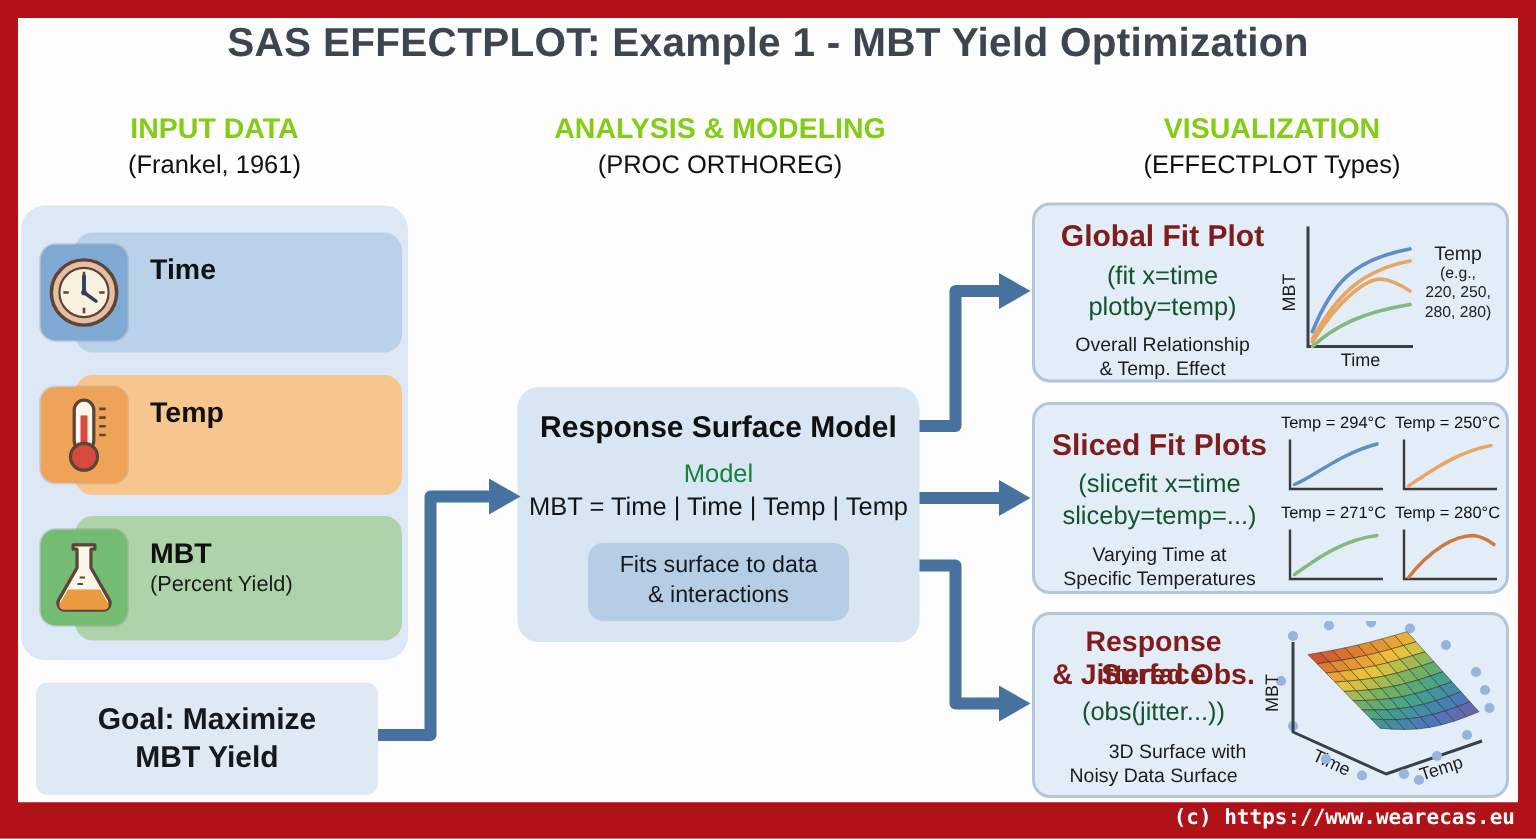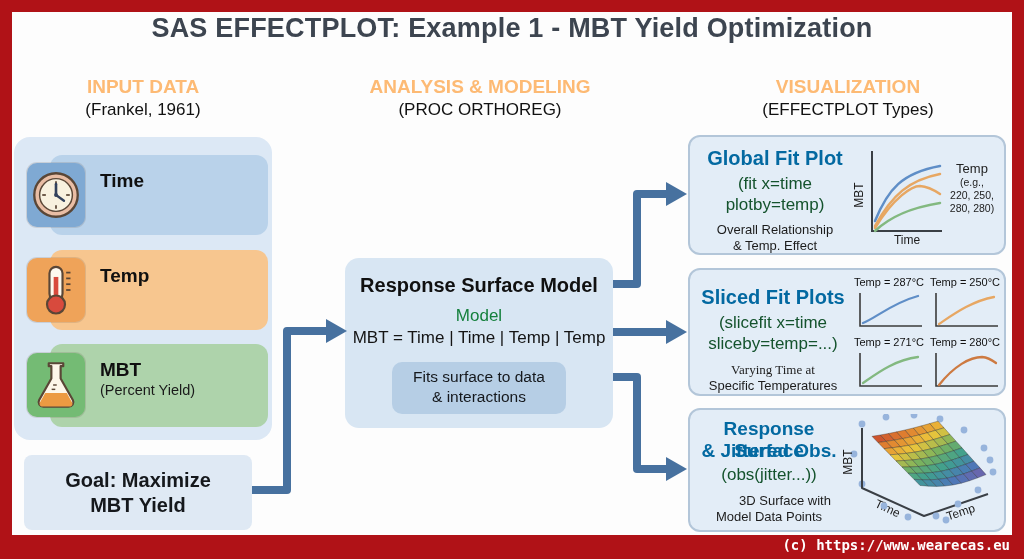--- a/index.html
+++ b/index.html
@@ -6,21 +6,21 @@
   #stage{
     position:relative;width:1024px;height:559px;background:#b01217;
     font-family:"Liberation Sans",sans-serif;overflow:hidden;
   }
   .canvas{position:absolute;left:12px;top:12px;width:1000px;height:523px;background:#fdfdfd;}
   .abs{position:absolute;}
   .page-title{
     position:absolute;left:0;top:13px;width:1024px;text-align:center;
     font-size:27px;font-weight:bold;color:#3d4550;letter-spacing:0.2px;
   }
-  .col-head{position:absolute;text-align:center;font-size:19px;font-weight:bold;color:#fdba74;}
+  .col-head{position:absolute;text-align:center;font-size:19px;font-weight:bold;color:#84cc16;}
   .col-sub{position:absolute;text-align:center;font-size:17px;color:#111;}
   
   .input-container{position:absolute;left:14px;top:137px;width:258px;height:303px;background:#dce8f5;border-radius:16px;}
   .input-row{position:absolute;left:50px;width:218px;border-radius:12px;}
   .input-tile{position:absolute;left:27px;width:58px;border-radius:10px;box-shadow:0 0 0 1px rgba(90,70,54,0.15);}
   .row-name{font-size:19px;font-weight:bold;color:#101010;margin:15px 0 1px 50px;}
   .row-desc{font-size:14.5px;color:#1a1a1a;margin-left:50px;}
   .goal-box{position:absolute;left:24px;top:455px;width:228px;height:75px;background:#dfe9f4;border-radius:8px;
     text-align:center;font-size:20px;font-weight:bold;color:#15181c;line-height:1.25;padding-top:13px;box-sizing:border-box;}
   
@@ -28,21 +28,21 @@
   .model-title{position:absolute;top:16px;width:100%;text-align:center;font-size:20px;font-weight:bold;color:#101010;}
   .model-sub{position:absolute;top:48px;width:100%;text-align:center;font-size:17px;color:#15803d;}
   .model-eq{position:absolute;top:70px;width:100%;text-align:center;font-size:17px;color:#141414;}
   .model-note{position:absolute;left:47px;top:104px;width:174px;height:52px;background:#b6cee5;border-radius:10px;
     text-align:center;font-size:15.5px;color:#15181c;line-height:1.3;padding-top:5px;box-sizing:border-box;}
   
   .viz-box{position:absolute;left:688px;width:318px;background:#e3edf7;border:2px solid #b3c6d9;border-radius:12px;box-sizing:border-box;}
   #viz1{top:135px;height:120px;}
   #viz2{top:268px;height:128px;}
   #viz3{top:408px;height:124px;}
-  .viz-title{position:absolute;text-align:center;font-size:20px;font-weight:bold;color:#0369a1;}
+  .viz-title{position:absolute;text-align:center;font-size:20px;font-weight:bold;color:#7f1d1d;}
   .viz-code{position:absolute;text-align:center;font-size:17px;color:#14532d;}
   .viz-cap{position:absolute;text-align:center;font-size:13px;color:#1c1c1c;}
   .legend-block{position:absolute;left:250px;top:24px;width:64px;text-align:center;color:#222;}
   .legend-t{font-size:13px;}
   .legend-s{font-size:10.5px;line-height:1.25;}
   .panel-label{position:absolute;width:74px;text-align:center;font-size:11px;color:#111;}
   .footer{position:absolute;left:0;top:535px;width:1024px;height:20px;background:#b01217;
     display:flex;align-items:center;justify-content:flex-end;padding-right:14px;box-sizing:border-box;}
   .footer span{font-family:"DejaVu Sans Mono",monospace;font-size:14px;font-weight:bold;color:#fff;}
   svg{display:block;}
@@ -144,24 +144,24 @@
       <div class="legend-s">(e.g.,</div>
       <div class="legend-s">220, 250,</div>
       <div class="legend-s">280, 280)</div>
     </div>
   </div>
 
   <div class="viz-box" id="viz2">
     <div class="viz-title" style="left:2px;top:16px;width:162px;">Sliced Fit Plots</div>
     <div class="viz-code" style="left:2px;top:43px;width:162px;">(slicefit x=time</div>
     <div class="viz-code" style="left:2px;top:64px;width:162px;">sliceby=temp=...)</div>
-    <div class="viz-cap" style="left:2px;top:92px;width:162px;font-family:Liberation Serif, serif;">Varying Time at</div>
+    <div class="viz-cap" style="left:2px;top:92px;width:162px;">Varying Time at</div>
     <div class="viz-cap" style="left:2px;top:108px;width:162px;">Specific Temperatures</div>
 
-    <div class="panel-label" style="left:162px;top:6px;">Temp = 287°C</div>
+    <div class="panel-label" style="left:162px;top:6px;">Temp = 294°C</div>
     <svg class="abs" style="left:164px;top:20px;" width="70" height="42" viewBox="0 0 70 42">
       <path d="M6 3 V36 H68" fill="none" stroke="#3b3b3b" stroke-width="1.6"></path>
       <path d="M9 33 C 22 28, 38 13, 64 6" fill="none" stroke-width="2.3" stroke-linecap="round" stroke="#5f8ec7"></path>
     </svg>
     <div class="panel-label" style="left:238px;top:6px;">Temp = 250°C</div>
     <svg class="abs" style="left:240px;top:20px;" width="70" height="42" viewBox="0 0 70 42">
       <path d="M6 3 V36 H68" fill="none" stroke="#3b3b3b" stroke-width="1.6"></path>
       <path d="M9 34 C 24 24, 42 11, 64 7" fill="none" stroke-width="2.3" stroke-linecap="round" stroke="#e7a763"></path>
     </svg>
     <div class="panel-label" style="left:162px;top:66px;">Temp = 271°C</div>
@@ -174,21 +174,21 @@
       <path d="M6 3 V36 H68" fill="none" stroke="#3b3b3b" stroke-width="1.6"></path>
       <path d="M9 35 C 24 16, 40 7, 52 7 C 58 7.5, 62 10, 66 13" fill="none" stroke-width="2.3" stroke-linecap="round" stroke="#cd7a41"></path>
     </svg>
   </div>
 
   <div class="viz-box" id="viz3">
     <div class="viz-title" style="left:0px;top:8px;width:158px;font-size:19px;">Response Surface</div>
     <div class="viz-title" style="left:0px;top:30px;width:158px;font-size:19px;">&amp; Jittered Obs.</div>
     <div class="viz-code" style="left:0px;top:55px;width:158px;">(obs(jitter...))</div>
     <div class="viz-cap" style="left:16px;top:83px;width:158px;">3D Surface with</div>
-    <div class="viz-cap" style="left:0px;top:99px;width:158px;">Model Data Points</div>
+    <div class="viz-cap" style="left:0px;top:99px;width:158px;">Noisy Data Surface</div>
     <svg class="abs" id="surface3d" style="left:148px;top:4px;" width="170" height="115" viewBox="0 0 170 115">
       <g id="mesh-dots-back">
           <circle cx="24" cy="10" r="3.4" fill="#97b4dc"></circle>
           <circle cx="48" cy="3" r="3.4" fill="#97b4dc"></circle>
           <circle cx="76" cy="1" r="3.4" fill="#97b4dc"></circle>
           <circle cx="102" cy="5" r="3.4" fill="#97b4dc"></circle>
           <circle cx="126" cy="16" r="3.4" fill="#97b4dc"></circle>
           <circle cx="146" cy="34" r="3.4" fill="#97b4dc"></circle>
           <circle cx="16" cy="40" r="3.4" fill="#97b4dc"></circle>
           <circle cx="24" cy="70" r="3.4" fill="#97b4dc"></circle>

